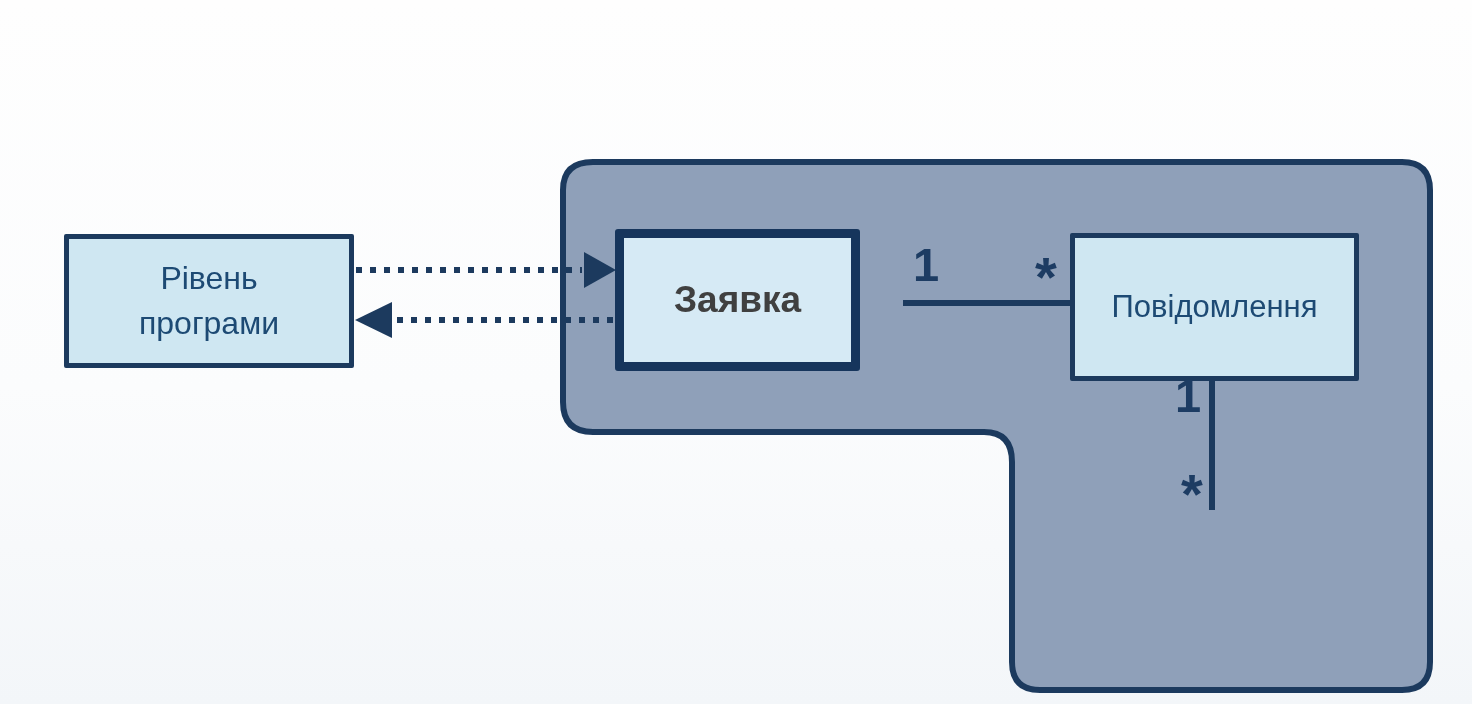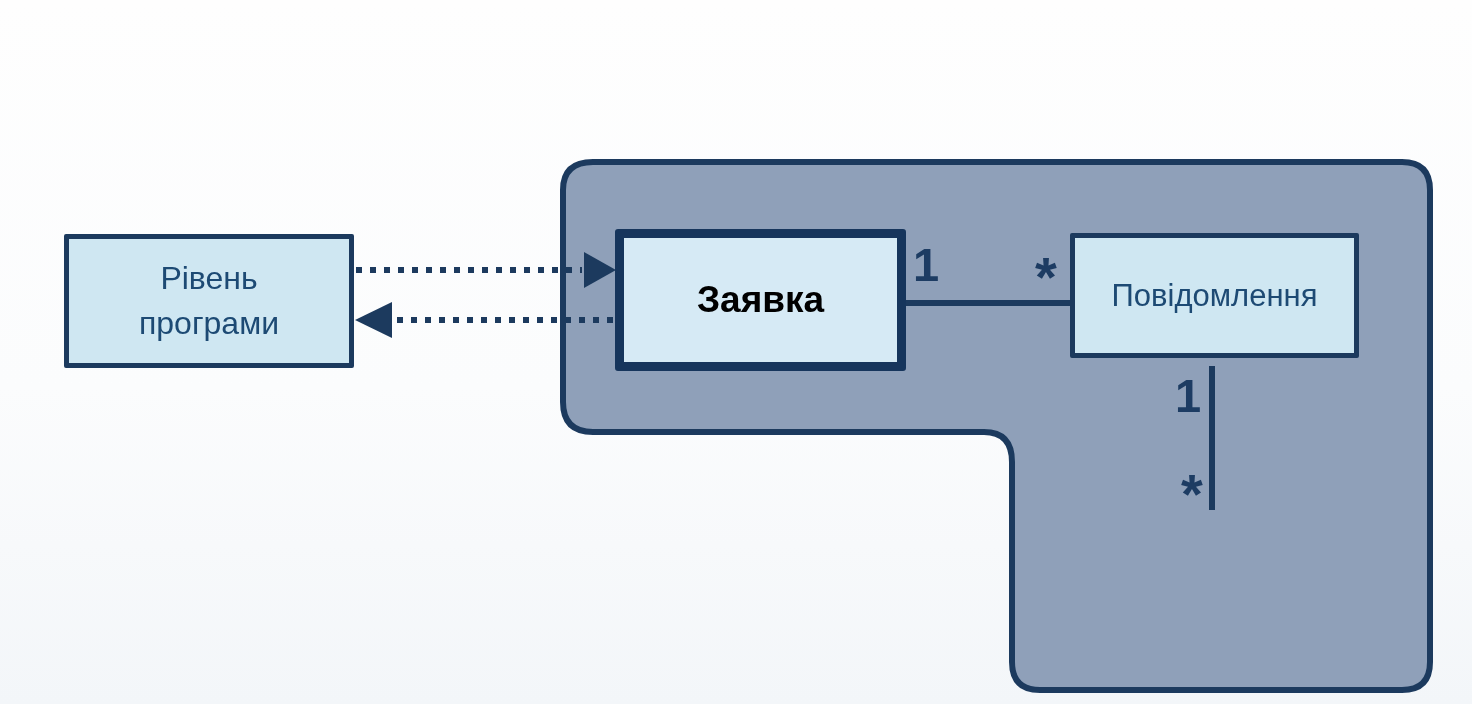--- a/index.html
+++ b/index.html
@@ -39,32 +39,32 @@
   .entity-box.external {
     left: 64px; top: 234px;
     width: 290px; height: 134px;
     font-size: 32px;
   }
   .entity-box.external .label-wrap {
     max-width: 180px;
   }
   .entity-box.request {
     left: 615px; top: 229px;
-    width: 291px; height: 142px;
+    width: 245px; height: 142px;
     border-width: 9px;
     border-color: #16355c;
     background: #d6eaf5;
     font-weight: 700;
     font-size: 37px;
-    color: #000000;
+    color: #404040;
     border-radius: 3px;
   }
   .entity-box.message {
     left: 1070px; top: 233px;
-    width: 289px; height: 125px;
+    width: 289px; height: 148px;
   }
   .entity-box.attachment {
     left: 1070px; top: 507px;
     width: 287px; height: 140px;
     background: #d6eaf5;
   }
   .mult-label {
     position: absolute;
     z-index: 3;
     color: #1d3c63;

